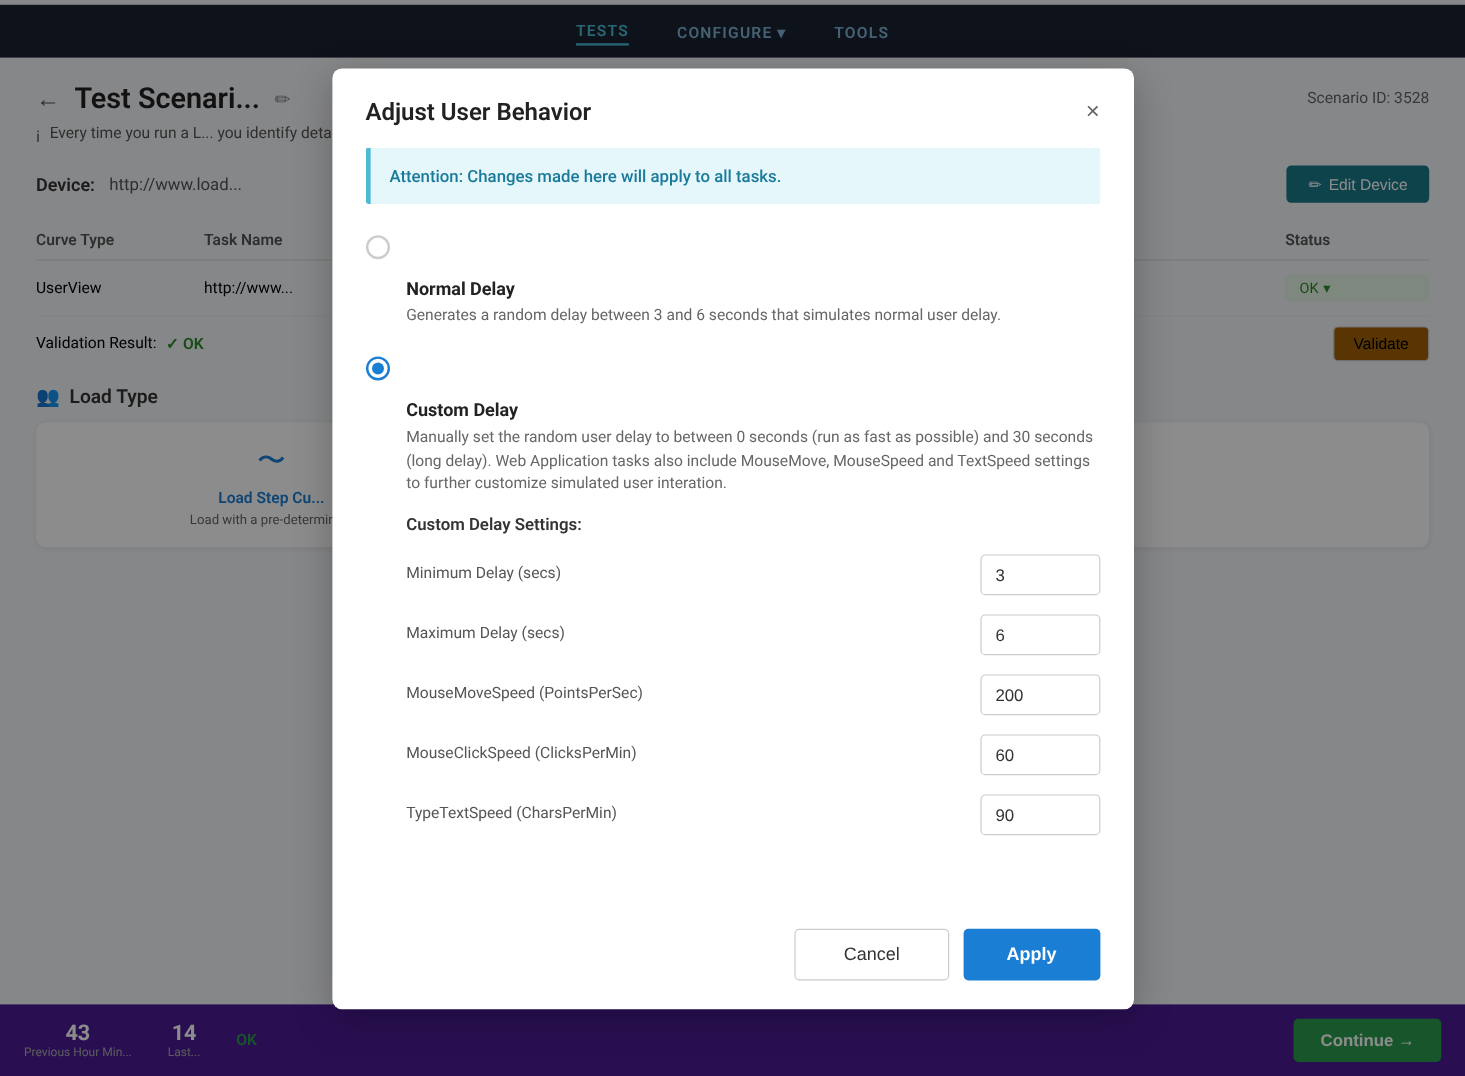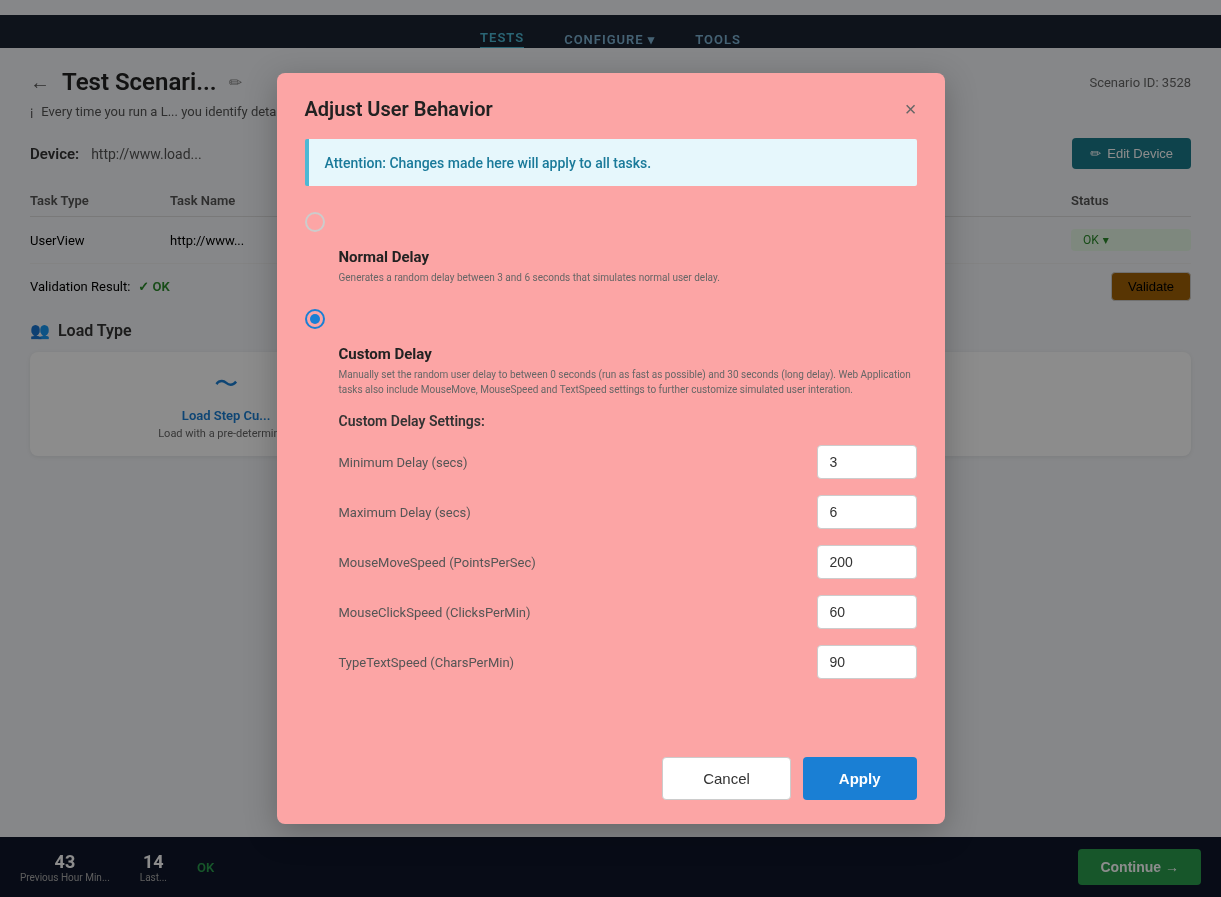--- a/index.html
+++ b/index.html
@@ -15,21 +15,21 @@
     
     .bg-page {
       position: absolute;
       top: 0; left: 0; right: 0; bottom: 0;
       background: #f4f6f9;
     }
 
     
     .top-nav {
       position: absolute;
-      top: 15px; left: 0; right: 0;
+      top: 4px; left: 0; right: 0;
       height: 48px;
       background: #1a2332;
       display: flex;
       align-items: center;
       justify-content: center;
       gap: 40px;
     }
     .top-nav-item {
       color: #7eb3d4;
       font-size: 13px;
@@ -176,21 +176,21 @@
       align-items: center;
       gap: 8px;
       margin-bottom: 12px;
     }
 
     
     .bottom-bar {
       position: absolute;
       bottom: 0; left: 0; right: 0;
       height: 60px;
-      background: #0f172a;
+      background: #4c1d95;
       display: flex;
       align-items: center;
       padding: 0 20px;
       gap: 30px;
     }
     .stat-item {
       display: flex;
       flex-direction: column;
       align-items: center;
     }
@@ -223,21 +223,21 @@
       position: absolute;
       top: 0; left: 0; right: 0; bottom: 0;
       background: rgba(0,0,0,0.45);
       display: flex;
       align-items: center;
       justify-content: center;
       z-index: 100;
     }
 
     .modal {
-      background: #fca5a5;
+      background: #ffffff;
       border-radius: 8px;
       width: 668px;
       max-height: 860px;
       position: relative;
       box-shadow: 0 8px 32px rgba(0,0,0,0.25);
       display: flex;
       flex-direction: column;
     }
 
     .modal-header {
@@ -314,21 +314,21 @@
     }
     .radio-content {}
     .radio-title {
       font-size: 15px;
       font-weight: 700;
       color: #222;
       margin-bottom: 4px;
       margin-top: 38px;
     }
     .radio-desc {
-      font-size: 10px;
+      font-size: 13px;
       color: #666;
       line-height: 1.5;
     }
 
     .custom-delay-settings {
       margin-top: 16px;
     }
     .settings-title {
       font-size: 14px;
       font-weight: 600;
@@ -442,21 +442,21 @@
     <div class="device-row">
       <span class="device-label">Device:</span>
       <span class="device-url">http://www.load...</span>
       <button class="edit-device-btn">
         <span>✏</span>
         <span>Edit Device</span>
       </button>
     </div>
 
     <div class="table-header">
-      <span>Task Type</span>
+      <span>Curve Type</span>
       <span>Task Name</span>
       <span></span>
       <span>Status</span>
     </div>
     <div class="table-row">
       <span>UserView</span>
       <span>http://www...</span>
       <span></span>
       <span class="status-ok">
         <span>OK</span>

